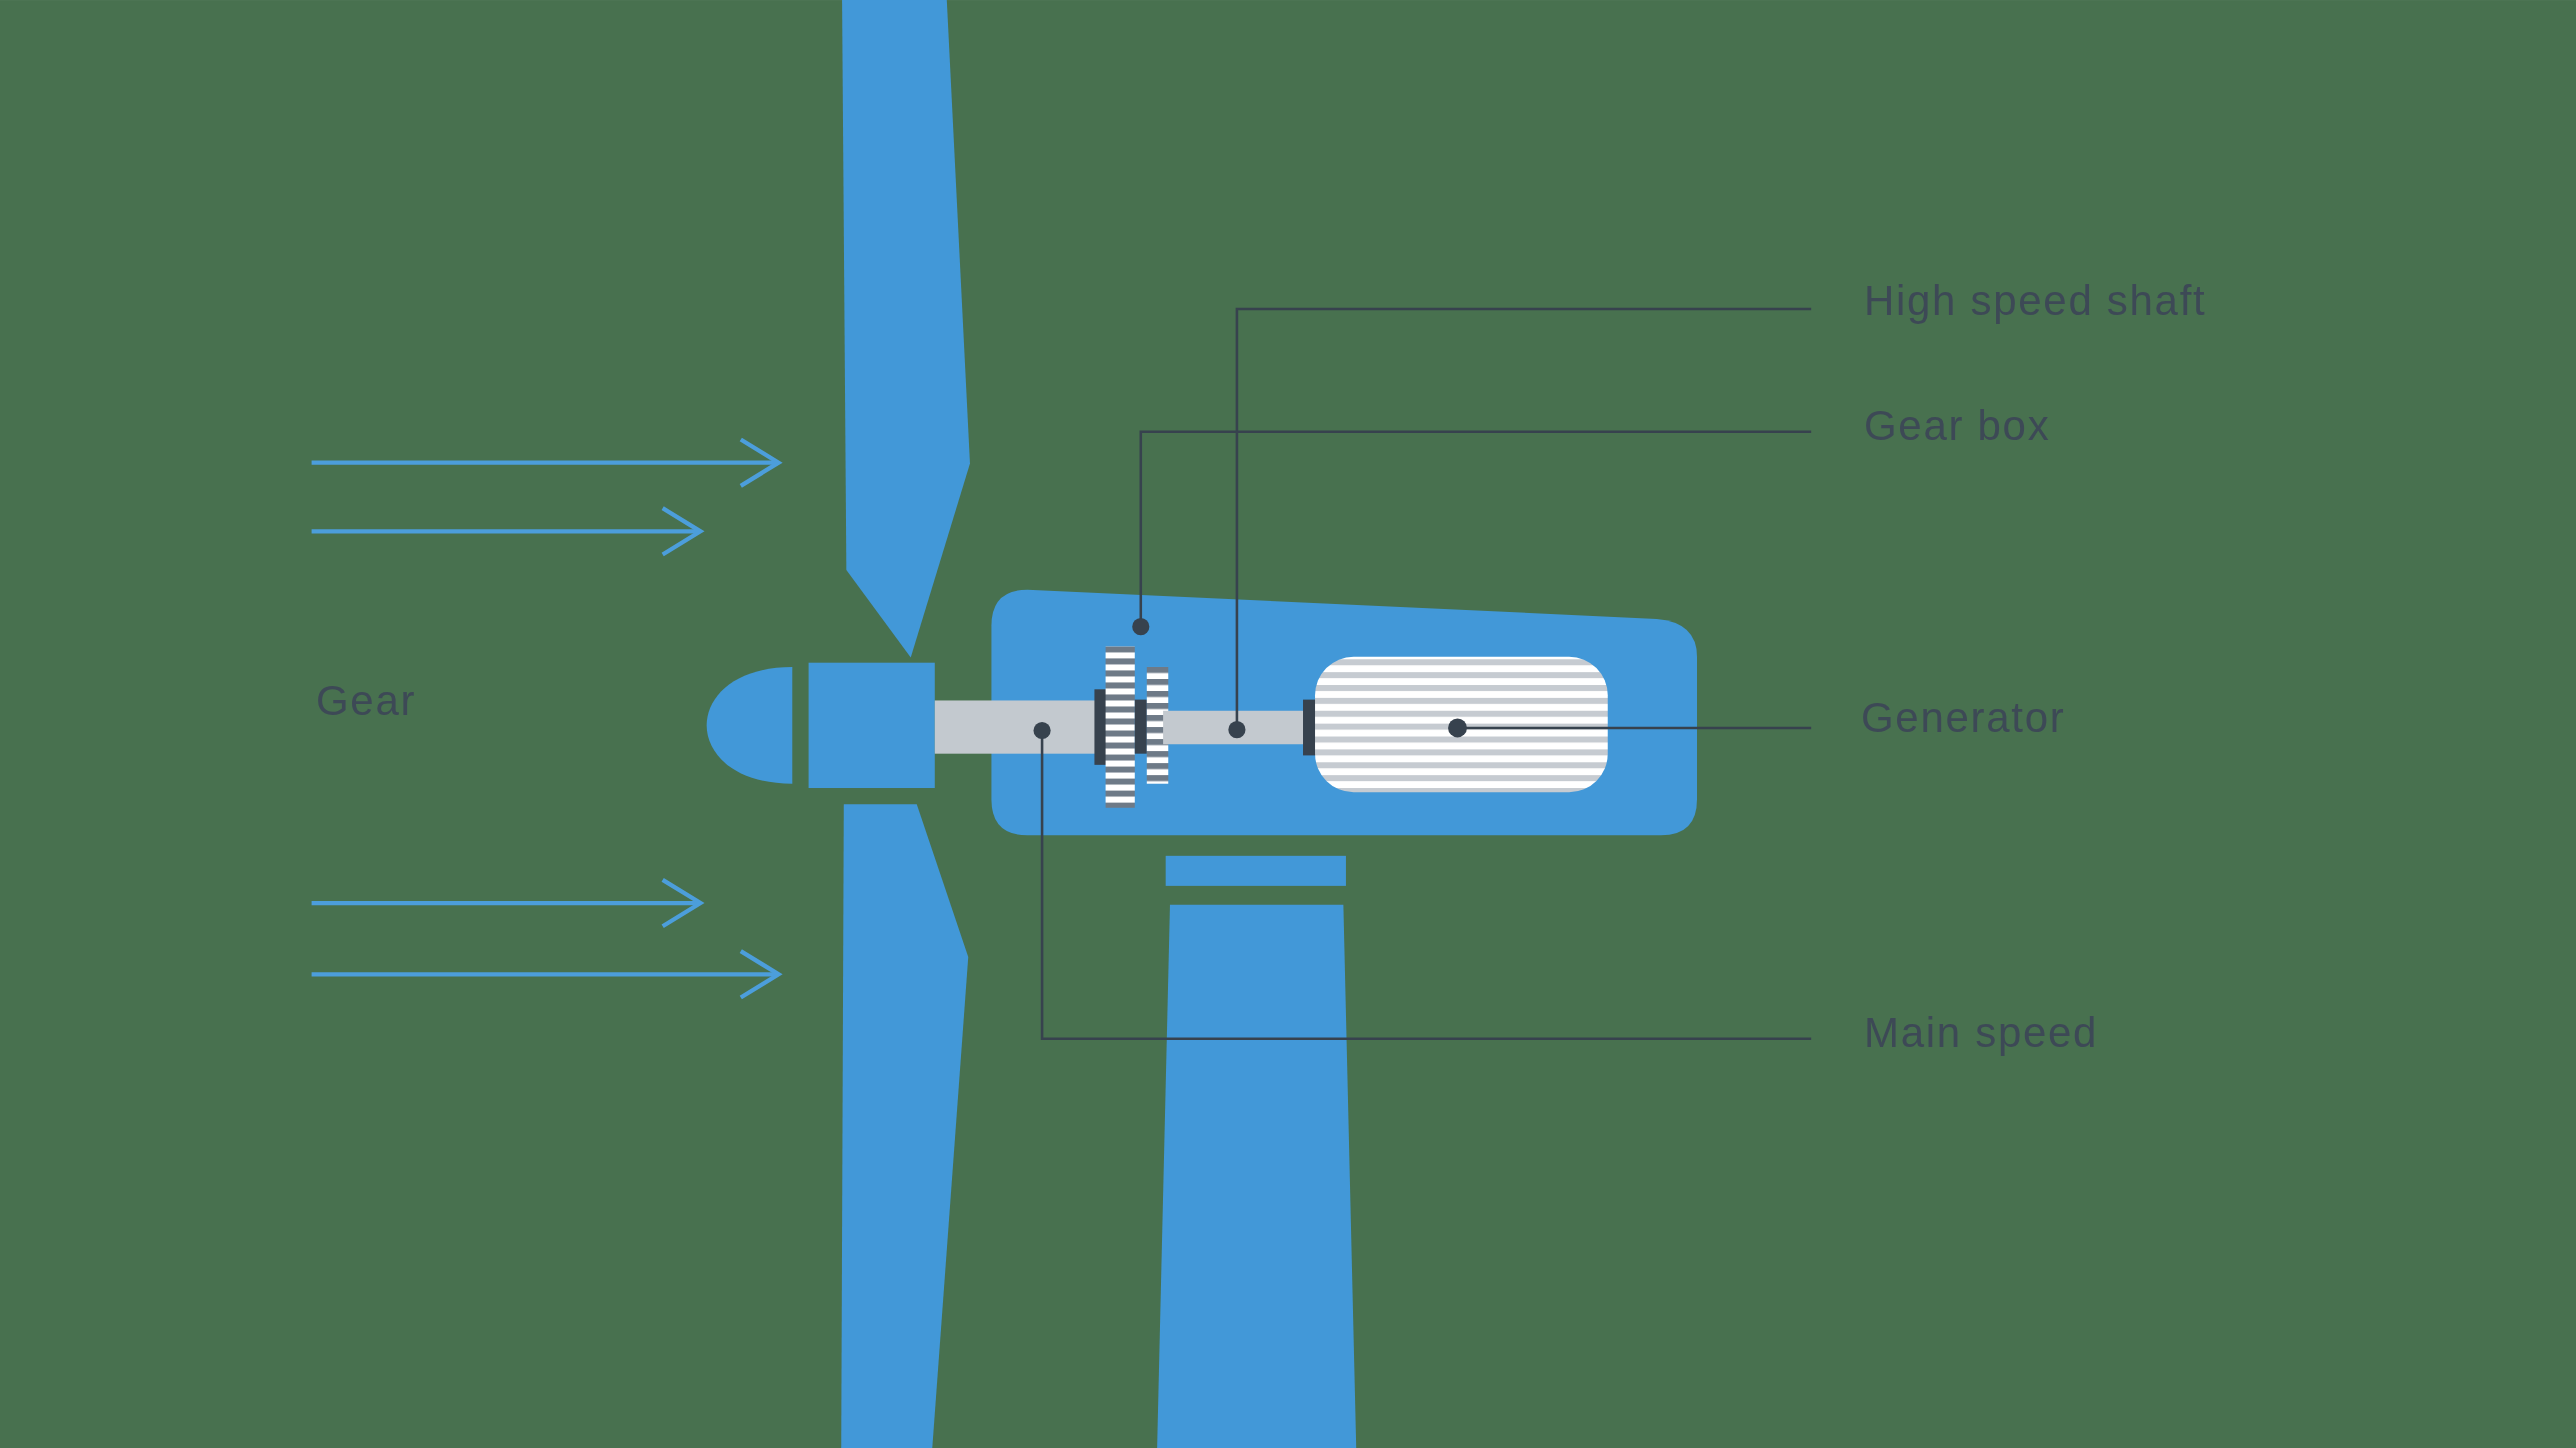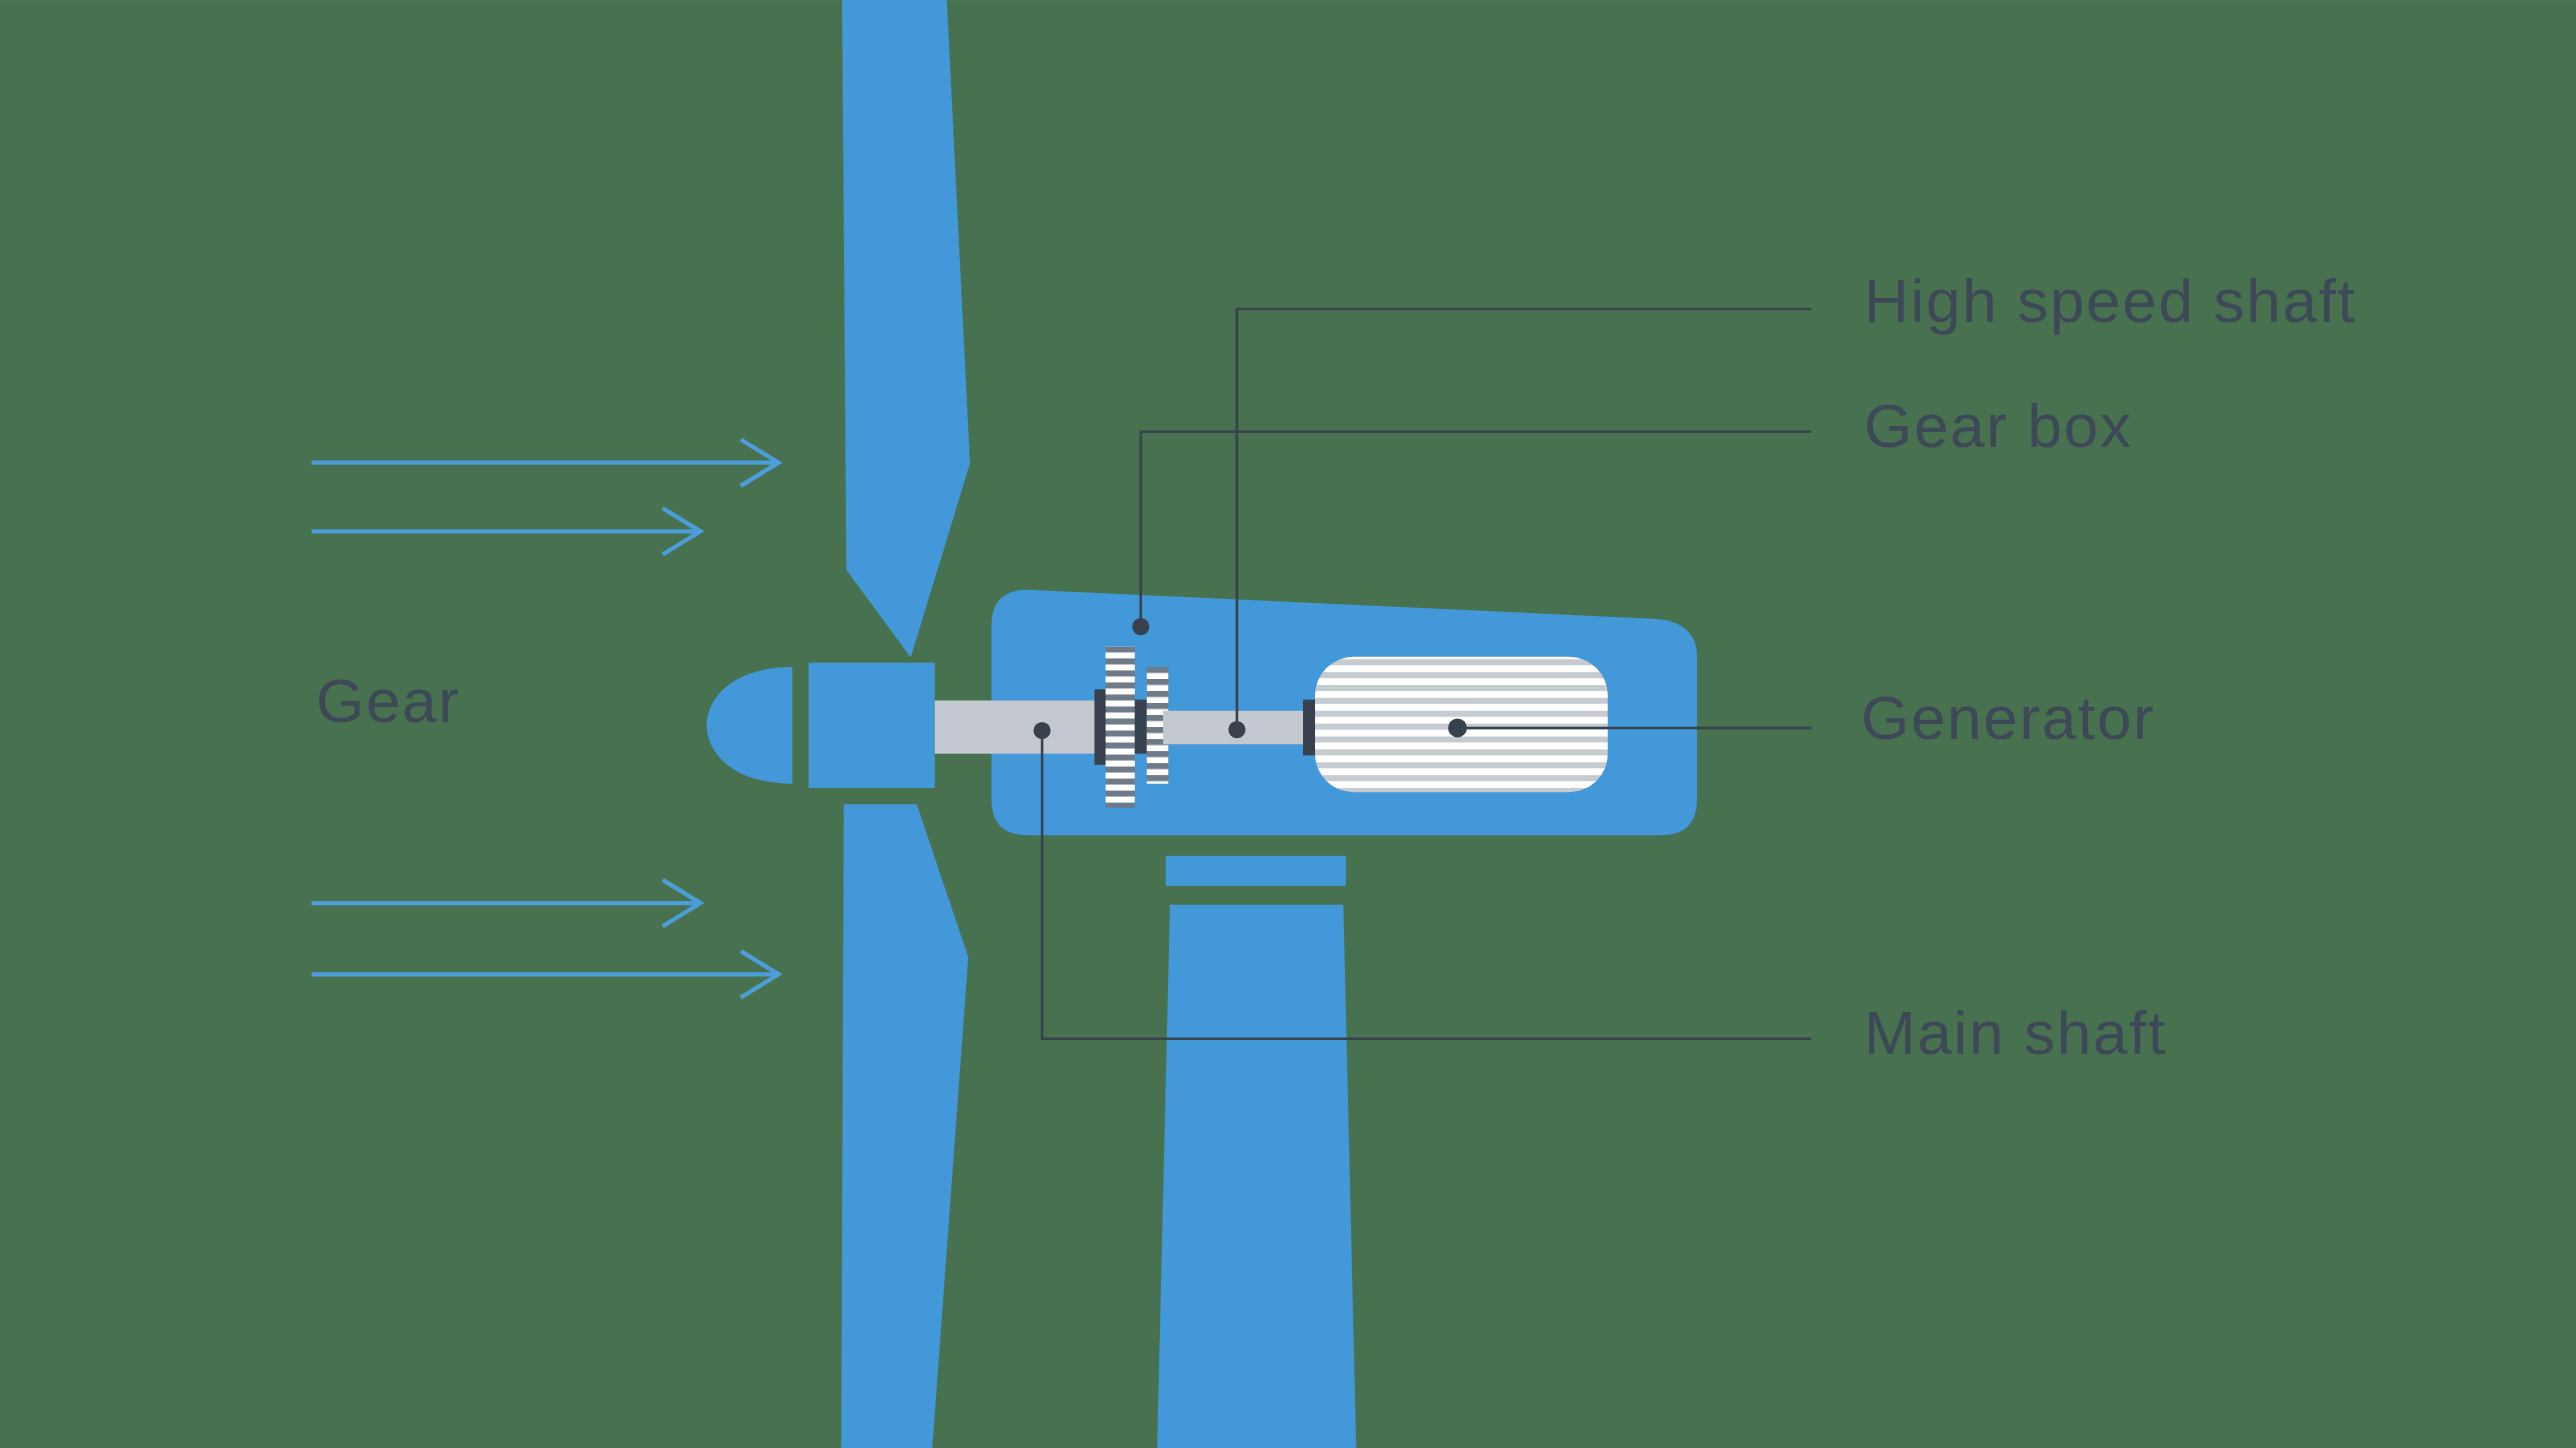--- a/index.html
+++ b/index.html
@@ -5,21 +5,21 @@
   html,body{margin:0;padding:0;}
   .canvas{
     position:relative;
     width:2576px;height:1449px;
     overflow:hidden;
     font-family:"Liberation Sans", sans-serif;
   }
   .canvas svg{position:absolute;left:0;top:0;}
   .label{
     position:absolute;
-    font-size:62px;
+    font-size:42px;
     line-height:62px;
     letter-spacing:1.7px;
     white-space:nowrap;
   }
 </style>
 </head>
 <body>
 
 <div class="canvas">
 
@@ -98,16 +98,16 @@
   </svg>
 
   <div class="label" style="left: 316px; top: 670px; color: rgb(61, 73, 86);">Gear</div>
 
   <div class="label" style="left: 1864px; top: 270px; color: rgb(61, 73, 86);">High speed shaft</div>
 
   <div class="label" style="left: 1861px; top: 687px; color: rgb(61, 73, 86);">Generator</div>
 
   <div class="label" style="left: 1864px; top: 395px; color: rgb(61, 73, 86);">Gear box</div>
 
-  <div class="label" style="left: 1864px; top: 1002px; color: rgb(61, 73, 86);">Main shaft</div>
+  <div class="label" style="left: 1864px; top: 1002px; color: rgb(61, 73, 86);">Main speed</div>
 
 </div>
 
 
 </body></html>

